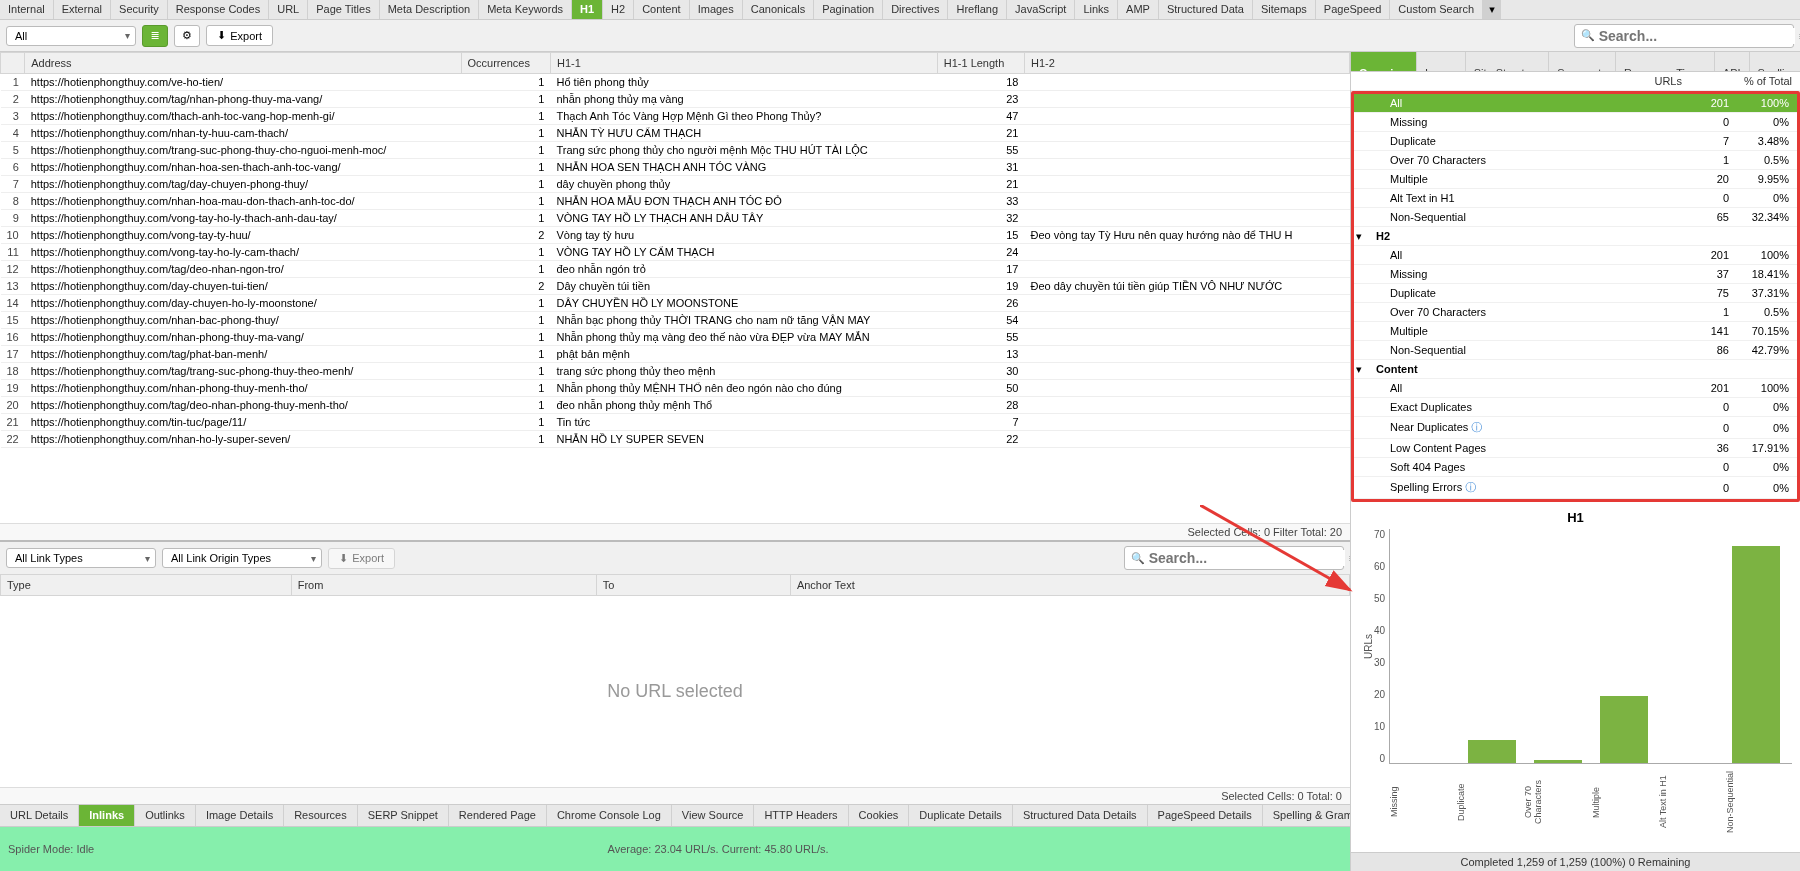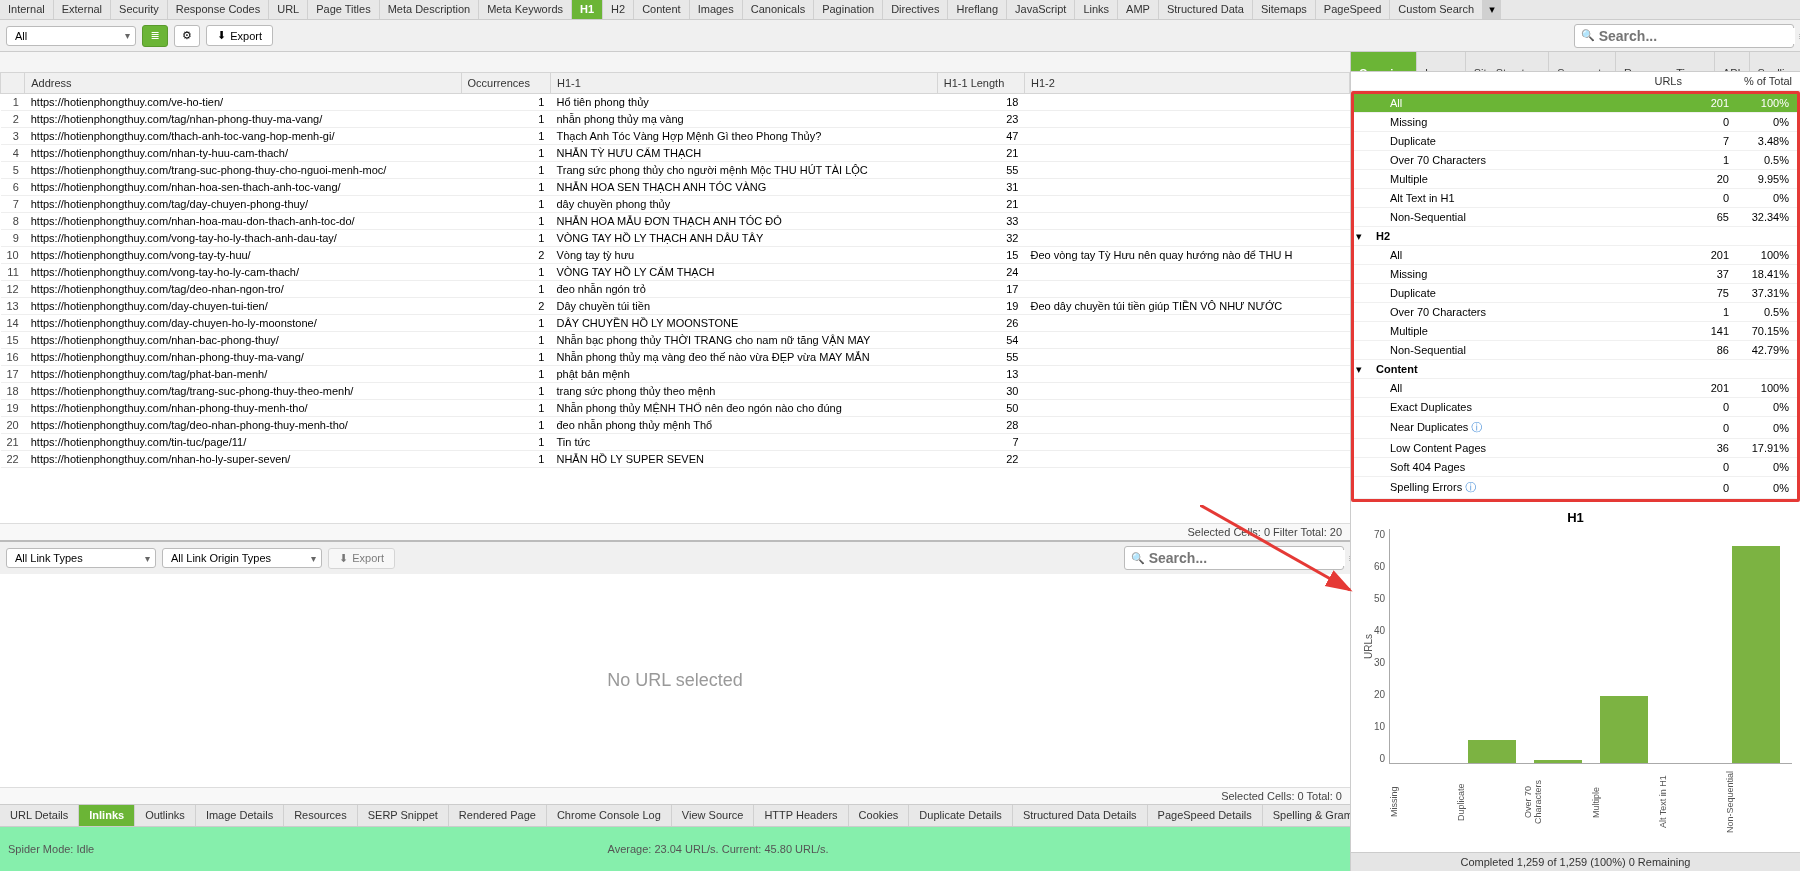--- a/index.html
+++ b/index.html
@@ -20,21 +20,21 @@
 .btn.disabled { opacity: 0.5; }
 .search-box { display: inline-flex; align-items: center; border: 1px solid #bbb; background: #fff; border-radius: 3px; padding: 3px 6px; flex: 1; max-width: 220px; }
 .search-box input { border: none; outline: none; flex: 1; font-size: 14px; font-weight: bold; }
 .search-box .mag { margin-right: 4px; color: #888; }
 .search-box .ham { margin-left: 4px; color: #888; }
 
 .main { display: flex; flex: 1; overflow: hidden; }
 .left-pane { display: flex; flex-direction: column; flex: 1; overflow: hidden; }
 .right-pane { width: 450px; border-left: 1px solid #ccc; display: flex; flex-direction: column; background: #fff; }
 
-.table-wrap { flex: 1; overflow: auto; background: #fff; margin-top: 20px; }
+.table-wrap { flex: 1; overflow: auto; background: #fff; }
 table.data { width: 100%; border-collapse: collapse; font-size: 11px; }
 table.data th { background: #f0f0f0; border: 1px solid #d5d5d5; padding: 4px 6px; text-align: left; position: sticky; top: 0; font-weight: normal; color: #333; }
 table.data td { border-bottom: 1px solid #eee; padding: 2px 6px; white-space: nowrap; }
 table.data td.num { text-align: right; }
 table.data td.idx { text-align: right; width: 24px; color: #444; }
 .statusline { font-size: 11px; color: #444; text-align: right; padding: 2px 8px; background: #f8f8f8; border-top: 1px solid #ddd; }
 
 .lower { display: flex; flex-direction: column; border-top: 2px solid #bbb; }
 .lower-toolbar { display: flex; align-items: center; gap: 6px; padding: 4px 6px; background: #f0f0f0; }
 .lower-body { height: 230px; display: flex; flex-direction: column; background: #fff; }
@@ -337,20 +337,30 @@
               <span>Export</span>
             </div>
           <div style="flex:1"></div>
           <div class="search-box">
             <span class="mag">🔍</span>
             <input placeholder="Search..." style="">
             <span class="ham">≡</span>
           </div>
         </div>
         <div class="lower-body">
+          <table class="data">
+            <thead>
+                <tr id="lower-thead">
+                  <th>Type</th>
+                  <th>From</th>
+                  <th>To</th>
+                  <th>Anchor Text</th>
+                </tr>
+              </thead>
+          </table>
           <div class="lower-empty">No URL selected</div>
           <div class="statusline">Selected Cells: 0  Total: 0</div>
         </div>
         <div class="tabs-bottom" id="tabs-bottom">
             <div class="tab">URL Details</div>
             <div class="tab active">Inlinks</div>
             <div class="tab">Outlinks</div>
             <div class="tab">Image Details</div>
             <div class="tab">Resources</div>
             <div class="tab">SERP Snippet</div>

